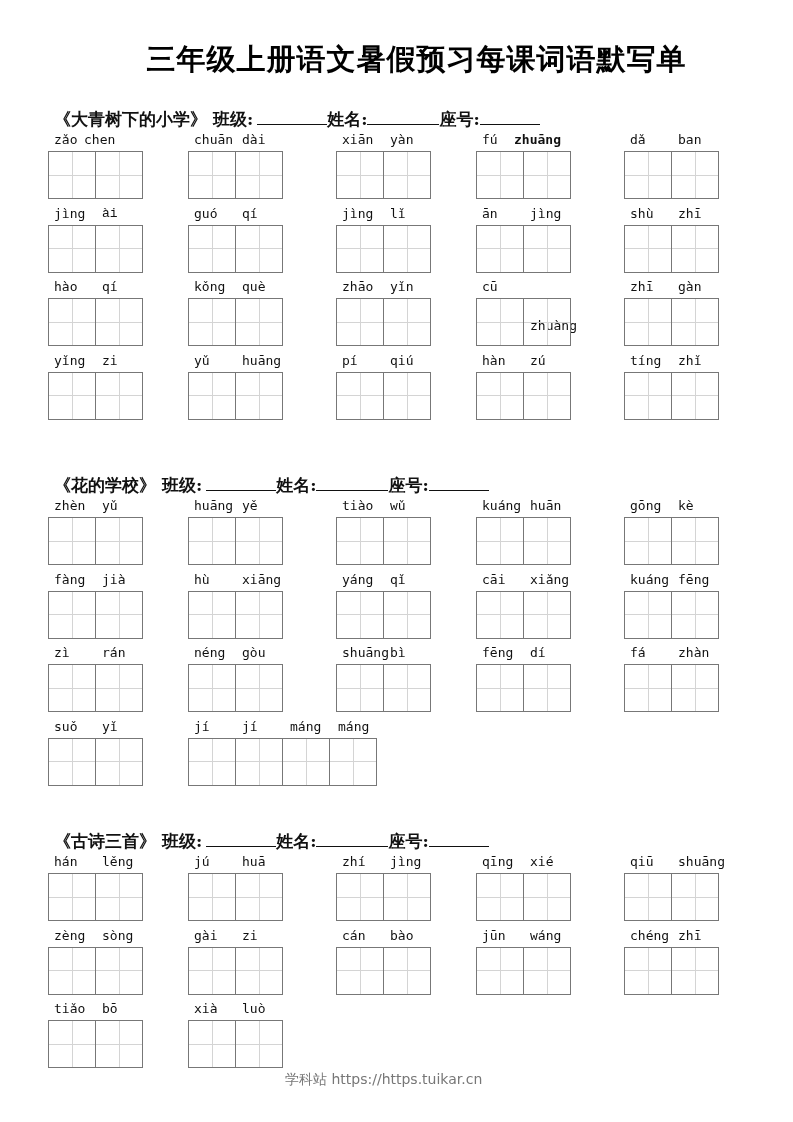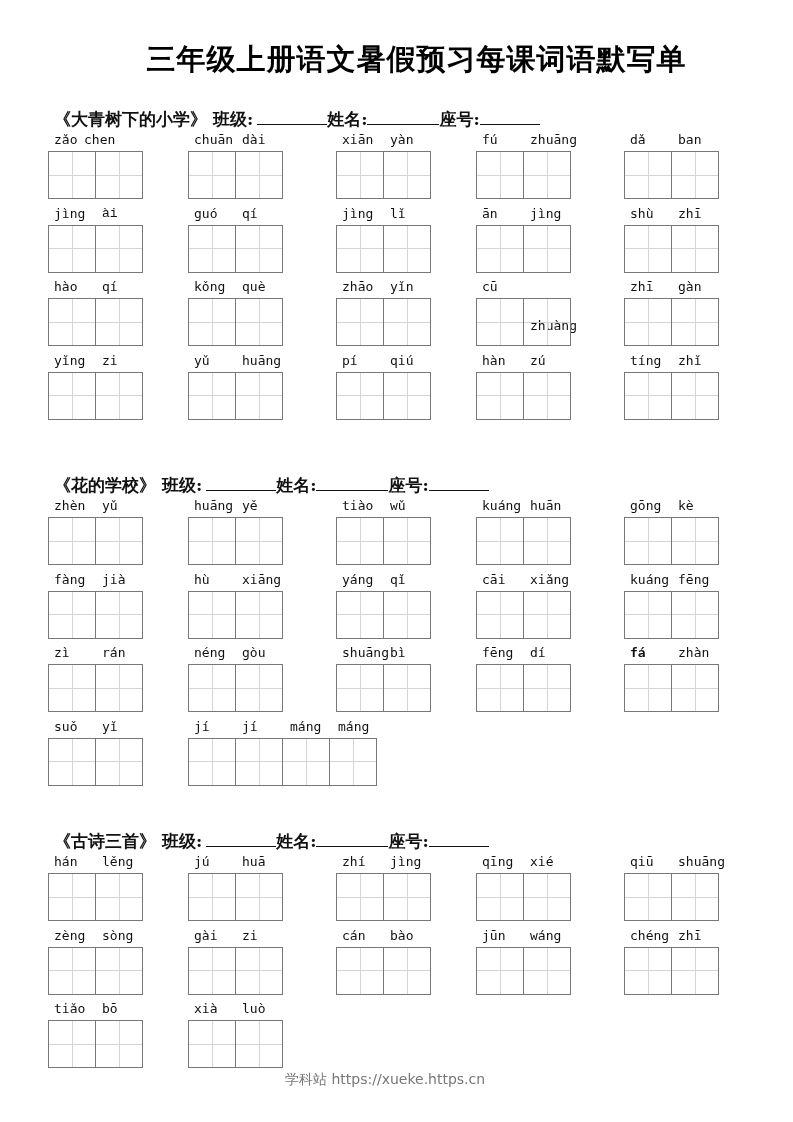--- a/index.html
+++ b/index.html
@@ -59,21 +59,21 @@
       <div class="word" style="left: 336px; top: 24px;">
         <span class="pinyin" style="left: 6px;">xiān</span>
         <span class="pinyin" style="left: 54px;">yàn</span>
         <div class="boxes" style="top: 19px;">
           <div class="cell"></div>
           <div class="cell"></div>
         </div>
       </div>
       <div class="word" style="left: 476px; top: 24px;">
         <span class="pinyin" style="left: 6px;">fú</span>
-        <span class="pinyin" style="left: 54px;">zhuāng</span>
+        <span class="pinyin" style="left: 38px; font-weight: bold;">zhuāng</span>
         <div class="boxes" style="top: 19px;">
           <div class="cell"></div>
           <div class="cell"></div>
         </div>
       </div>
       <div class="word" style="left: 624px; top: 24px;">
         <span class="pinyin" style="left: 6px;">dǎ</span>
         <span class="pinyin" style="left: 54px;">ban</span>
         <div class="boxes" style="top: 19px;">
           <div class="cell"></div>
@@ -309,21 +309,21 @@
       </div>
       <div class="word" style="left: 476px; top: 171px;">
         <span class="pinyin" style="left: 6px;">fēng</span>
         <span class="pinyin" style="left: 54px;">dí</span>
         <div class="boxes" style="top: 19px;">
           <div class="cell"></div>
           <div class="cell"></div>
         </div>
       </div>
       <div class="word" style="left: 624px; top: 171px;">
-        <span class="pinyin" style="left: 6px; font-weight: bold;">fá</span>
+        <span class="pinyin" style="left: 6px;">fá</span>
         <span class="pinyin" style="left: 54px;">zhàn</span>
         <div class="boxes" style="top: 19px;">
           <div class="cell"></div>
           <div class="cell"></div>
         </div>
       </div>
       <div class="word" style="left: 48px; top: 244.5px;">
         <span class="pinyin" style="left: 6px;">suǒ</span>
         <span class="pinyin" style="left: 54px;">yǐ</span>
         <div class="boxes" style="top: 19px;">
@@ -438,13 +438,13 @@
         <span class="pinyin" style="left: 6px;">xià</span>
         <span class="pinyin" style="left: 54px;">luò</span>
         <div class="boxes" style="top: 19px;">
           <div class="cell"></div>
           <div class="cell"></div>
         </div>
       </div>
     </div>
   </div>
 
-<div class="footer">学科站 https://xueke.https.cn</div>
+<div class="footer">学科站 https://https.tuikar.cn</div>
 
 </body></html>

